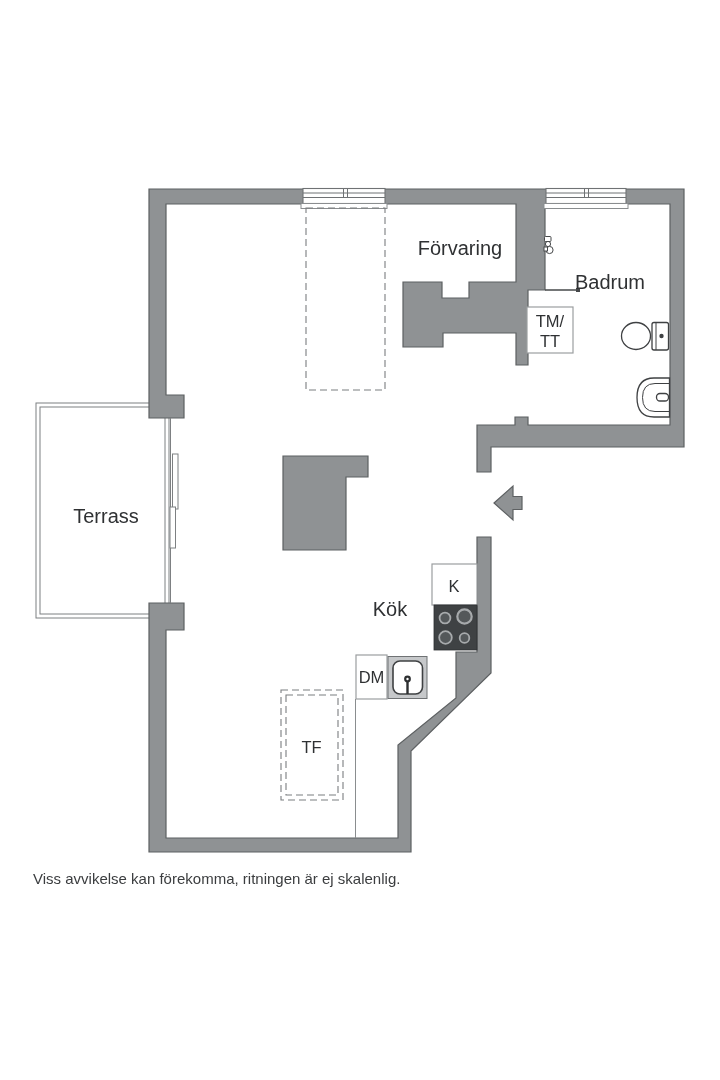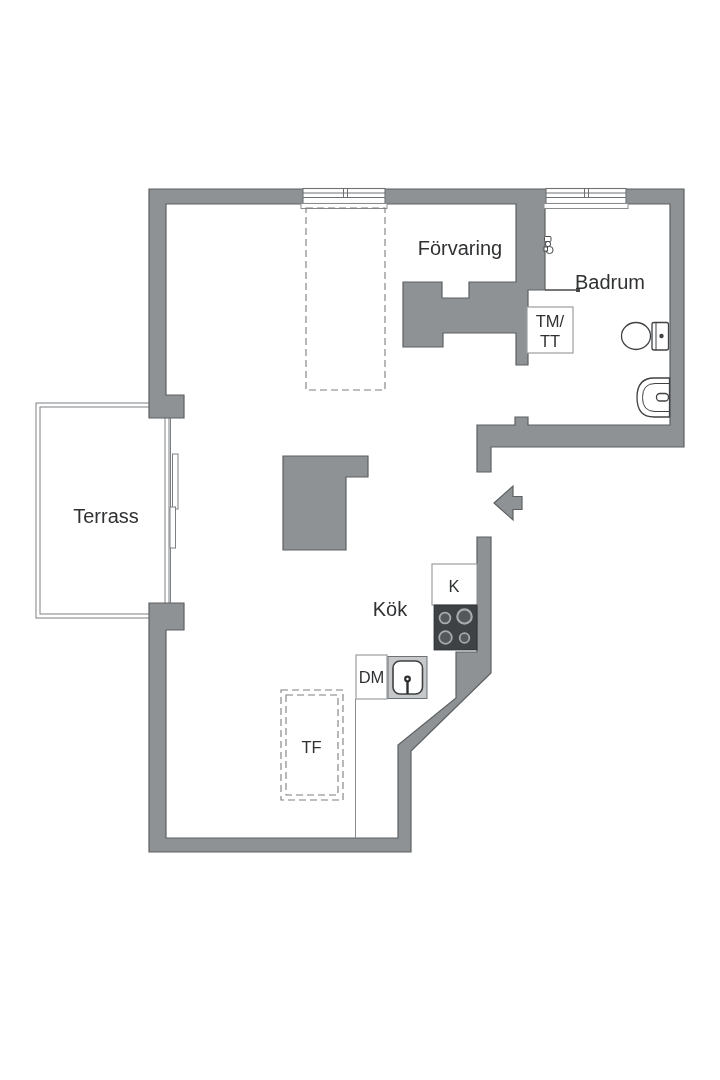--- a/index.html
+++ b/index.html
@@ -129,13 +129,14 @@
       <rect x="286" y="695" width="52" height="100" class="dashedbox"></rect>
     </g>
     <text x="311.5" y="753" class="small-label">TF</text>
 
     <text x="460" y="255" class="room-label">Förvaring</text>
     <text x="610" y="289" class="room-label">Badrum</text>
     <text x="106" y="523" class="room-label">Terrass</text>
     <text x="390" y="616" class="room-label">Kök</text>
   </svg>
 
+  <div class="disclaimer">Viss avvikelse kan förekomma, ritningen är ej skalenlig.</div>
 </div>
 
 </body></html>

